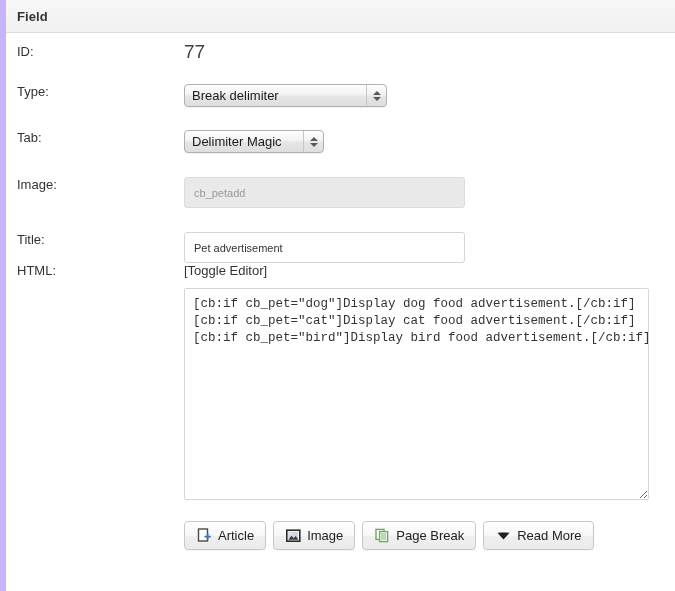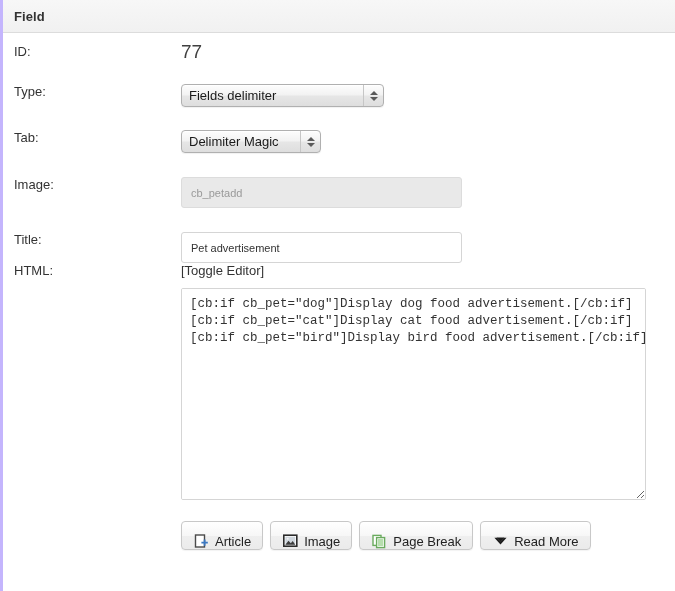--- a/index.html
+++ b/index.html
@@ -14,21 +14,21 @@
     font-size: 13px;
     color: #333333;
     -webkit-font-smoothing: antialiased;
   }
 
   .panel {
     position: relative;
     width: 675px;
     height: 591px;
     box-sizing: border-box;
-    border-left: 3px solid #c4b5fd;
+    border-left: 6px solid #c4b5fd;
     background: #ffffff;
     overflow: hidden;
   }
 
   
   .panel-header {
     box-sizing: border-box;
     height: 33px;
     background: linear-gradient(to bottom, #f7f7f7 0%, #f1f1f1 100%);
     border-bottom: 1px solid #dcdcdc;
@@ -178,21 +178,21 @@
 
   
   .button-bar {
     display: flex;
     gap: 7px;
     margin-top: 21px;
   }
   .tool-button {
     box-sizing: border-box;
     display: inline-flex;
-    align-items: flex-end;
+    align-items: center;
     gap: 6px;
     height: 29px;
     padding: 0 11px;
     background: linear-gradient(to bottom, #ffffff 0%, #f7f7f7 50%, #efefef 51%, #ebebeb 100%);
     border: 1px solid #c8c8c8;
     border-radius: 4px;
     box-shadow: 0 1px 1px rgba(0,0,0,0.05);
     font-family: "Liberation Sans", sans-serif;
     font-size: 13px;
     color: #222222;
@@ -223,21 +223,21 @@
       <div class="row-label">ID:</div>
       <div class="row-control">
         <span class="static-value">77</span>
       </div>
     </div>
 
     <div class="row row-type">
       <div class="row-label">Type:</div>
       <div class="row-control">
         <div class="select select-type">
-          <span class="select-label">Fields delimiter</span>
+          <span class="select-label">Break delimiter</span>
           <span class="select-arrows">
             <span class="tri-up"></span>
             <span class="tri-dn"></span>
           </span>
         </div>
       </div>
     </div>
 
     <div class="row row-tab">
       <div class="row-label">Tab:</div>

